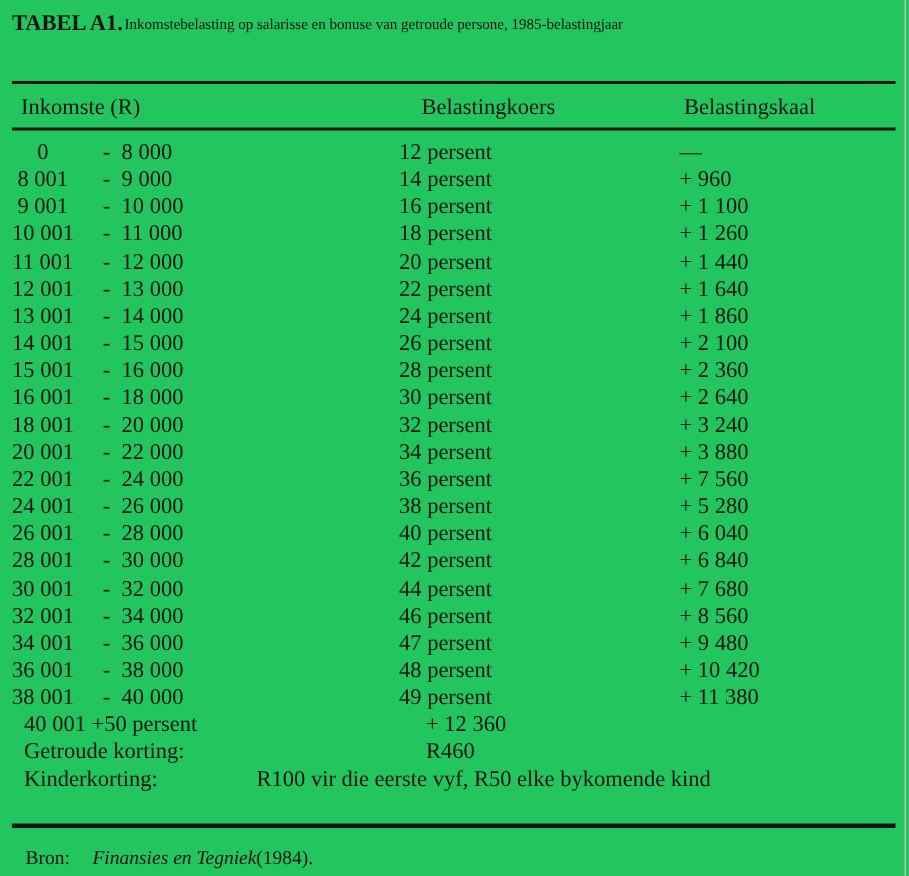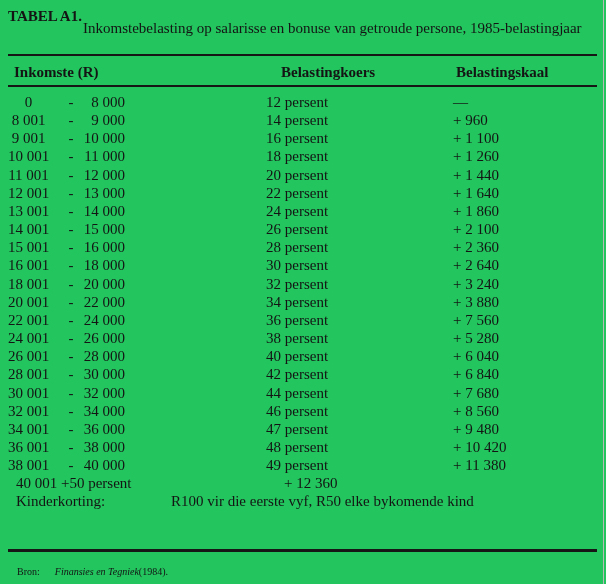--- a/index.html
+++ b/index.html
@@ -22,52 +22,52 @@
   }
 
   
   .title-block { position: absolute; top: 7px; left: 8px; width: 592px; }
   .title-label {
     position: absolute; left: 0; top: 0;
     font-weight: bold; font-size: 15px; line-height: 19px;
     white-space: nowrap;
   }
   .title-text {
-    position: absolute; left: 75px; top: 12px;
+    position: absolute; left: 75px; top: 0;
     width: 517px;
-    font-size: 15px; line-height: 19px;
+    font-size: 10px; line-height: 19px;
     text-align: justify;
   }
 
   
   .rule { position: absolute; left: 8px; width: 589px; background: #161616; }
   .rule-top { top: 54px; height: 2px; }
   .rule-mid { top: 85px; height: 2px; }
   .rule-bottom { top: 549px; height: 2.5px; }
 
   
-  .thead { position: absolute; top: 60px; left: 0; width: 606px; height: 25px; line-height: 25px; font-weight: bold; font-size: 15px; }
+  .thead { position: absolute; top: 60px; left: 0; width: 606px; height: 25px; line-height: 25px; font-weight: normal; font-size: 15px; }
   .th-inkomste { position: absolute; left: 14px; }
   .th-koers    { position: absolute; left: 281px; }
   .th-skaal    { position: absolute; left: 456px; }
 
   
   .tbody { position: absolute; top: 93px; left: 0; width: 606px; font-size: 15px; }
   .row { position: relative; height: 18.16px; line-height: 18.16px; white-space: nowrap; }
   .lo    { position: absolute; left: 8px;  width: 41px; text-align: center; }
   .dash  { position: absolute; left: 63px; width: 16px; text-align: center; }
-  .hi    { position: absolute; left: 81px; width: 44px; text-align: right; }
+  .hi    { position: absolute; left: 81px; width: 44px; text-align: left; }
   .koers { position: absolute; left: 266px; }
   .skaal { position: absolute; left: 453px; }
   .xleft       { position: absolute; left: 16px; }
   .xval-mid    { position: absolute; left: 284px; }
   .xval-inline { position: absolute; left: 124px; margin-left: 47px; }
 
   
-  .source { position: absolute; top: 562px; left: 17px; height: 20px; line-height: 20px; font-size: 10px; white-space: nowrap; }
+  .source { position: absolute; top: 562px; left: 17px; height: 20px; line-height: 20px; font-size: 13px; white-space: nowrap; }
   .source-work { font-style: italic; margin-left: 15px; }
 </style>
 </head>
 <body>
 
 <div class="page">
 
   <div class="scan-edge"></div>
 
   <div class="title-block">
@@ -254,20 +254,24 @@
     <span class="koers">49 persent</span>
     <span class="skaal">+ 11 380</span>
   </div>
 </div>
 
     <div class="row">
       <span class="xleft">40 001 +50 persent</span>
       <span class="xval-mid">+ 12 360</span>
     </div>
     <div class="row">
+      <span class="xleft">Getroude korting:</span>
+      <span class="xval-mid">R460</span>
+    </div>
+    <div class="row">
       <span class="xleft">Kinderkorting:</span>
       <span class="xval-inline">R100 vir die eerste vyf, R50 elke bykomende kind</span>
     </div>
   </div>
 
   <div class="source">
     <span>Bron:</span><span class="source-work">Finansies en Tegniek</span><span>(1984).</span>
   </div>
 
 </div>

